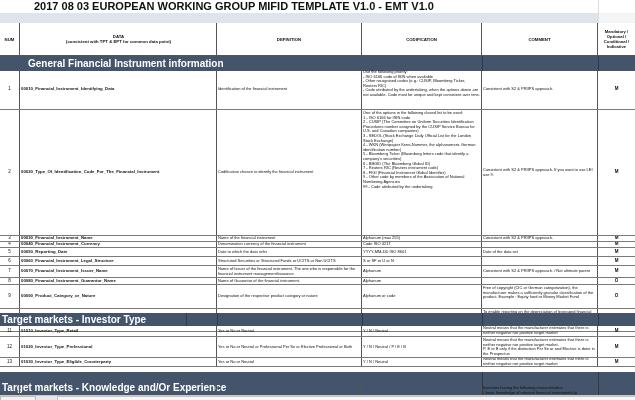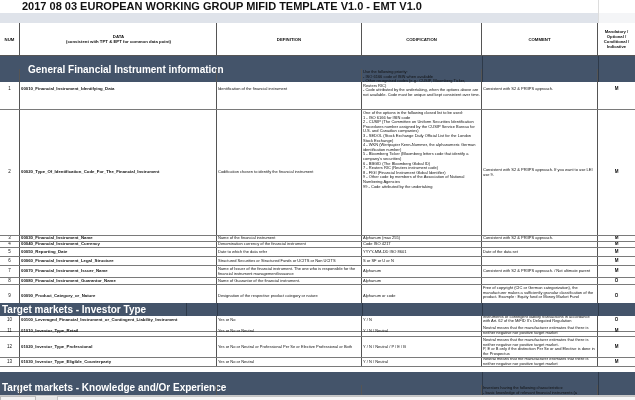--- a/index.html
+++ b/index.html
@@ -1,19 +1,19 @@
 <!DOCTYPE html>
 <html><head>
 <meta charset="utf-8">
 <style>
   html, body { margin:0; padding:0; }
   body { width:635px; height:400px; overflow:hidden; background:#ffffff; position:relative;
          font-family:"Liberation Sans", sans-serif; color:#111; }
   .title { position:absolute; left:0; top:0; width:598px; height:13px; text-align:left;
-           padding-left:22px; box-sizing:border-box; font-weight:bold; font-size:11px; line-height:13px; color:#111; }
+           padding-left:34px; box-sizing:border-box; font-weight:bold; font-size:11px; line-height:13px; color:#111; }
   .title-right { position:absolute; left:598px; top:0; width:37px; height:13px; border-left:1px solid #ddd; }
   .band { position:absolute; left:0; top:13px; width:598px; height:10px; background:#dfe3ea; }
   .band-right { position:absolute; left:598px; top:13px; width:37px; height:10px; background:#f4f5f7; border-left:1px solid #ddd; }
 
   .row { position:absolute; left:0; width:635px; box-sizing:border-box; border-bottom:1px solid #7a7a7a; }
   .cell { position:absolute; top:0; bottom:0; box-sizing:border-box; border-right:1px solid #555;
           overflow:hidden; font-size:4px; line-height:4.6px; }
   .c-num { left:0; width:20px; text-align:center; display:flex; align-items:center; justify-content:center; font-size:4.5px; }
   .c-data { left:20px; width:197px; padding-left:1px; display:flex; align-items:center; font-weight:bold; font-size:4.3px; }
   .c-def { left:217px; width:145px; padding:0 1px; display:flex; align-items:center; }
@@ -46,21 +46,21 @@
 <div class="row header" style="top:23px;height:33px;">
   <div class="cell c-num">NUM</div>
   <div class="cell c-data" style="white-space:pre-line;">DATA
 (consistent with TPT &amp; EPT for common data point)</div>
   <div class="cell c-def">DEFINITION</div>
   <div class="cell c-cod">CODIFICATION</div>
   <div class="cell c-com">COMMENT</div>
   <div class="cell c-mo" style="font-size:4.2px;line-height:5.2px;padding:0 2px;">Mandatory / Optional / Conditional / Indicative</div>
 </div>
 
-<div class="section" style="top:56px;height:26px;padding-left:28px;">
+<div class="section" style="top:56px;height:15px;padding-left:28px;">
   <span>General Financial Instrument information</span>
   <span class="sep" style="left:482px"></span>
   <span class="sep" style="left:598px"></span>
 </div>
 
 <div class="row" style="top:69px;height:41px;">
   <div class="cell c-num">1</div>
   <div class="cell c-data">00010_Financial_Instrument_Identifying_Data</div>
   <div class="cell c-def">Identification of the financial instrument</div>
   <div class="cell c-cod top">Use the following priority:
@@ -155,21 +155,21 @@
 
 <div class="row" style="top:309px;height:23px;">
   <div class="cell c-num">10</div>
   <div class="cell c-data">00100_Leveraged_Financial_Instrument_or_Contingent_Liability_Instrument</div>
   <div class="cell c-def">Yes or No</div>
   <div class="cell c-cod mid">Y / N</div>
   <div class="cell c-com top">To enable reporting on the depreciation of leveraged financial instruments or contingent liability transactions in accordance with Art. 62 of the MiFID II's Delegated Regulation</div>
   <div class="cell c-mo">O</div>
 </div>
 
-<div class="section" style="top:303px;height:13px;">
+<div class="section" style="top:313px;height:13px;">
   <span>Target markets - Investor Type</span>
   <span class="sep" style="left:186px"></span>
   <span class="sep" style="left:217px"></span>
   <span class="sep" style="left:362px"></span>
   <span class="sep" style="left:482px"></span>
   <span class="sep" style="left:598px"></span>
 </div>
 
 <div class="row" style="top:326px;height:11px;">
   <div class="cell c-num">11</div>

